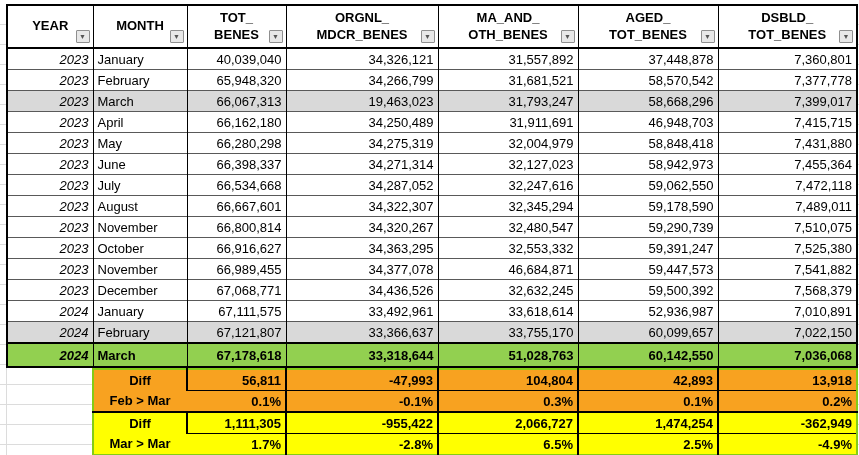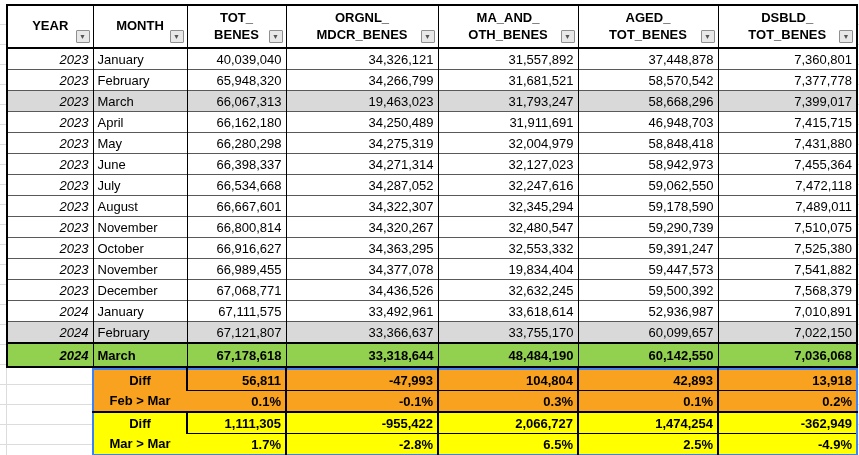--- a/index.html
+++ b/index.html
@@ -61,21 +61,21 @@
     position:absolute;right:3px;bottom:4px;
     width:14px;height:13px;box-sizing:border-box;
     background:#e8e8e8;border:1px solid #8f8f8f;border-radius:1px;
     display:flex;align-items:center;justify-content:center;
     font-size:7px;color:#555;padding:0;line-height:1;cursor:pointer;
   }
 
   
   .summary-table{
     position:absolute;left:92px;top:368px;width:764px;
-    border:2px solid #3b82f6;font-size:13px;font-weight:bold;color:#000;
+    border:2px solid #84cc16;font-size:13px;font-weight:bold;color:#000;
   }
   .summary-table td{
     border-left:2px solid #000;border-top:1px solid #000;
     height:20px;padding:0 4px;white-space:nowrap;text-align:right;
   }
   .summary-table td:first-child{border-left:none;}
   .summary-table tr.block-start td{border-top:2px solid #000;}
   .summary-table tr:first-child td{border-top:none;}
   .summary-table td.lbl{text-align:center;padding:0;vertical-align:middle;}
   .summary-table td.lbl div{height:20px;line-height:20px;}
@@ -251,21 +251,21 @@
       <td class="num">34,363,295</td>
       <td class="num">32,553,332</td>
       <td class="num">59,391,247</td>
       <td class="num">7,525,380</td>
     </tr>
     <tr>
       <td class="yr">2023</td>
       <td class="mo">November</td>
       <td class="num">66,989,455</td>
       <td class="num">34,377,078</td>
-      <td class="num">19,834,404</td>
+      <td class="num">46,684,871</td>
       <td class="num">59,447,573</td>
       <td class="num">7,541,882</td>
     </tr>
     <tr>
       <td class="yr">2023</td>
       <td class="mo">December</td>
       <td class="num">67,068,771</td>
       <td class="num">34,436,526</td>
       <td class="num">32,632,245</td>
       <td class="num">59,500,392</td>
@@ -287,21 +287,21 @@
       <td class="num">33,366,637</td>
       <td class="num">33,755,170</td>
       <td class="num">60,099,657</td>
       <td class="num">7,022,150</td>
     </tr>
     <tr class="row-green">
       <td class="yr">2024</td>
       <td class="mo">March</td>
       <td class="num">67,178,618</td>
       <td class="num">33,318,644</td>
-      <td class="num">48,484,190</td>
+      <td class="num">51,028,763</td>
       <td class="num">60,142,550</td>
       <td class="num">7,036,068</td>
     </tr>
   </tbody>
 </table>
 
 <table class="summary-table">
   <colgroup>
     <col style="width:94px">
       <col style="width:99px">

